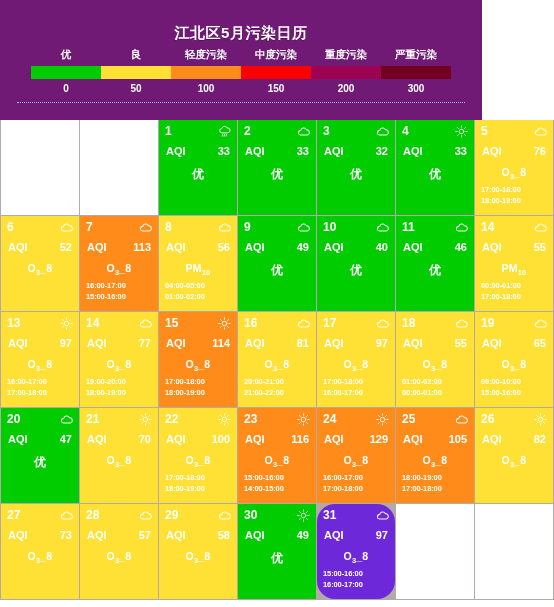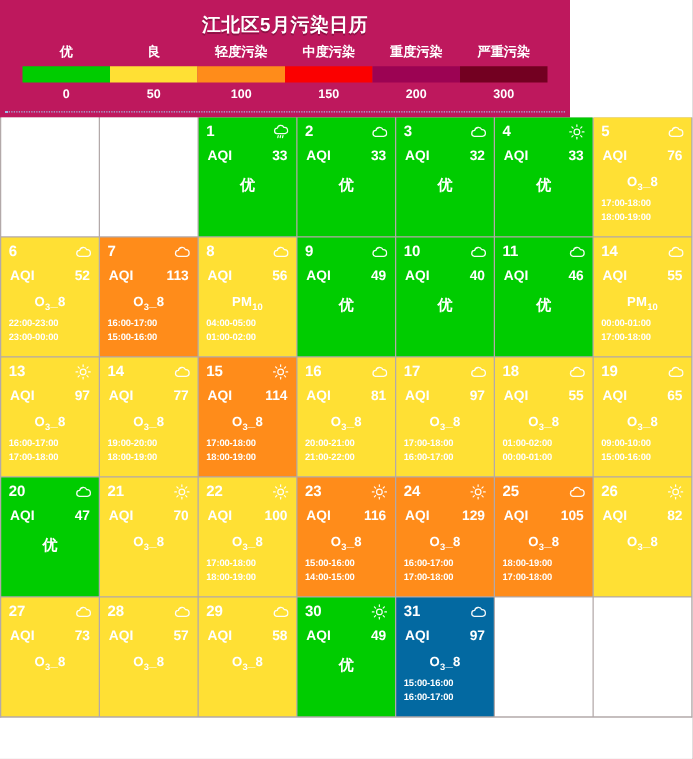--- a/index.html
+++ b/index.html
@@ -6,23 +6,23 @@
   body{
     width:554px;height:607px;
     background:#ffffff;
     font-family:"Liberation Sans","DejaVu Sans",sans-serif;
     overflow:hidden;
   }
   #app{width:554px;height:607px;position:relative;background:#fff;}
 
   
   .header{
-    background:#be185d;
+    background:#701a75;
     width:448px;
-    padding:4px;
+    padding:17px;
     position:relative;
   }
   .title{
     text-align:center;
     color:#ffffff;
     font-size:15px;
     font-weight:bold;
     padding:7px 0 5px 0;
     letter-spacing:.5px;
     text-shadow:0 1px 0 rgba(0,0,0,.25);
@@ -290,24 +290,20 @@
             <svg class="wx" viewBox="0 0 24 24" fill="none" stroke="#ffffff" stroke-width="1.9" stroke-linecap="round" stroke-linejoin="round">
               <path d="M6.3 18.5a4.3 4.3 0 0 1 .6-8.56 5.6 5.6 0 0 1 10.55-1.2A4.5 4.5 0 0 1 18.2 18.5z"></path>
             </svg>
           </span>
         </div>
         <div class="aqi-row">
           <span>AQI</span>
           <span>52</span>
         </div>
         <div class="pollutant">O<sub>3</sub>_8</div>
-        <div class="times">
-          <div>22:00-23:00</div>
-          <div>23:00-00:00</div>
-        </div>
       </div>
       <div class="cell" style="background: rgb(255, 140, 26);">
         <div class="cell-top">
           <span class="daynum">7</span>
           <span>
             <svg class="wx" viewBox="0 0 24 24" fill="none" stroke="#ffffff" stroke-width="1.9" stroke-linecap="round" stroke-linejoin="round">
               <path d="M6.3 18.5a4.3 4.3 0 0 1 .6-8.56 5.6 5.6 0 0 1 10.55-1.2A4.5 4.5 0 0 1 18.2 18.5z"></path>
             </svg>
           </span>
         </div>
@@ -775,21 +771,21 @@
               <line x1="6.4" y1="17.6" x2="4.6" y2="19.4"></line>
             </svg>
           </span>
         </div>
         <div class="aqi-row">
           <span>AQI</span>
           <span>49</span>
         </div>
         <div class="status">优</div>
       </div>
-      <div class="cell" style="background: #0369a1;">
+      <div class="cell" style="background: #6d28d9; border-radius: 18px;">
         <div class="cell-top">
           <span class="daynum">31</span>
           <span>
             <svg class="wx" viewBox="0 0 24 24" fill="none" stroke="#ffffff" stroke-width="1.9" stroke-linecap="round" stroke-linejoin="round">
               <path d="M6.3 18.5a4.3 4.3 0 0 1 .6-8.56 5.6 5.6 0 0 1 10.55-1.2A4.5 4.5 0 0 1 18.2 18.5z"></path>
             </svg>
           </span>
         </div>
         <div class="aqi-row">
           <span>AQI</span>

